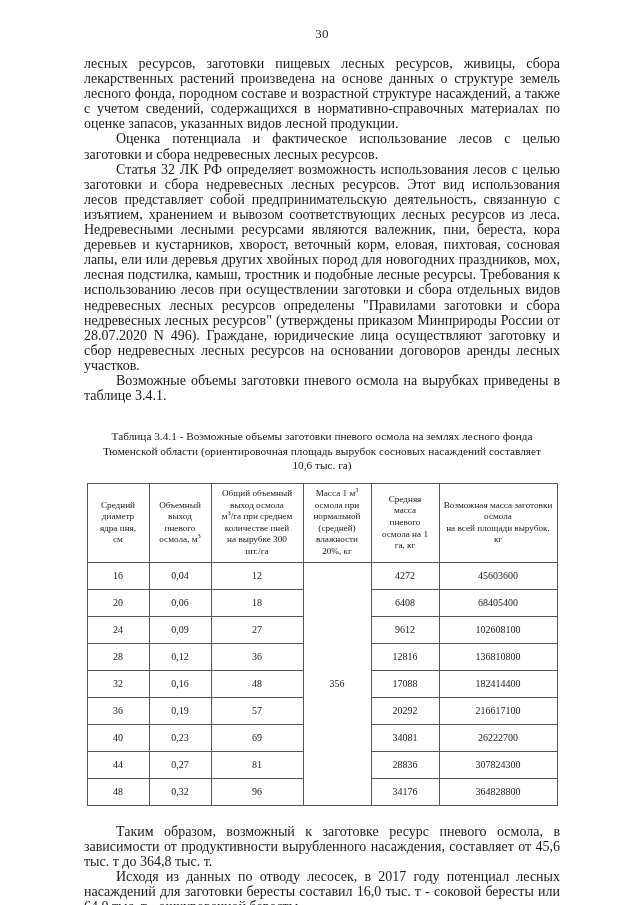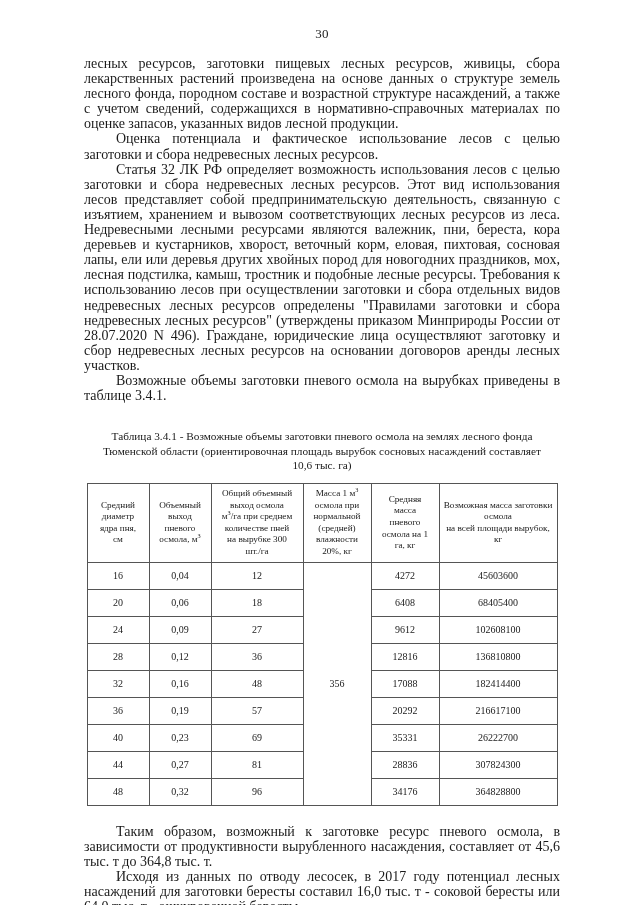--- a/index.html
+++ b/index.html
@@ -210,21 +210,21 @@
           <td>36</td>
           <td>0,19</td>
           <td>57</td>
           <td>20292</td>
           <td>216617100</td>
         </tr>
         <tr>
           <td>40</td>
           <td>0,23</td>
           <td>69</td>
-          <td>35331</td>
+          <td>34081</td>
           <td>26222700</td>
         </tr>
         <tr>
           <td>44</td>
           <td>0,27</td>
           <td>81</td>
           <td>28836</td>
           <td>307824300</td>
         </tr>
         <tr>

